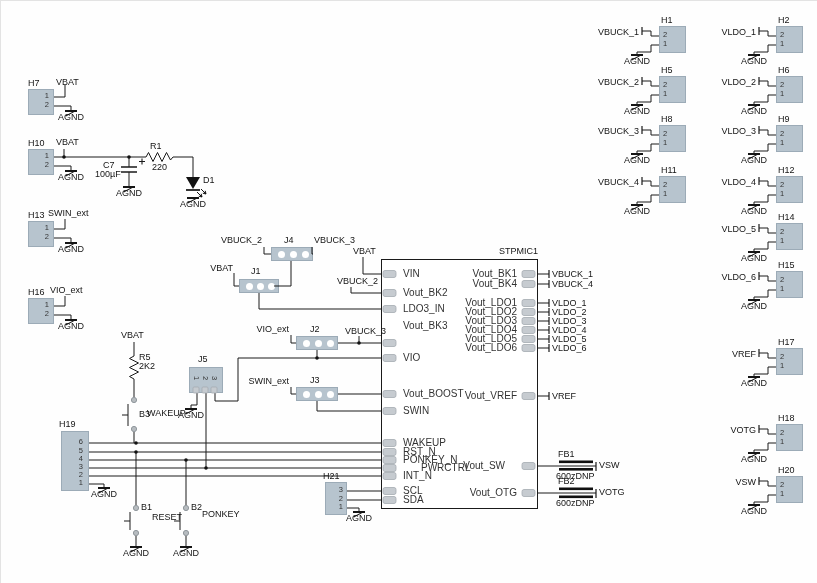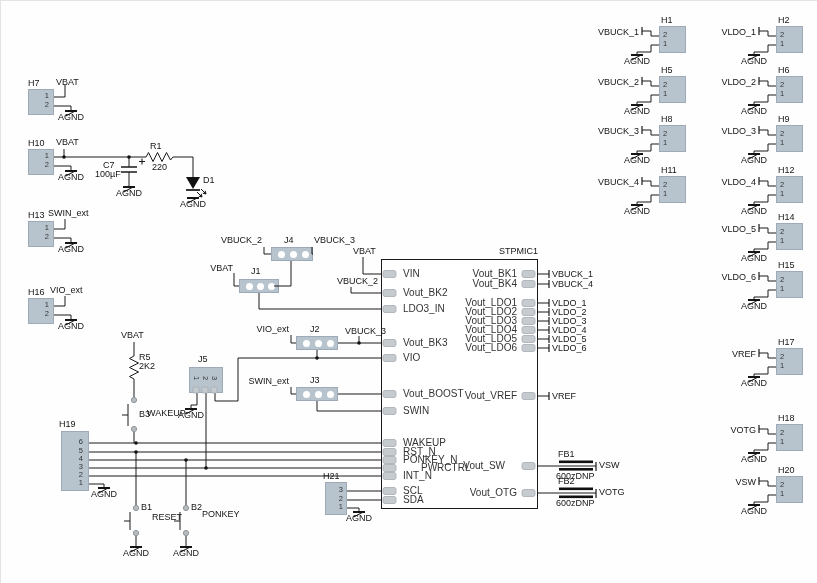--- a/index.html
+++ b/index.html
@@ -256,21 +256,21 @@
   <span class="pd rot" style="left:202px;top:373px">2</span>
   <span class="pd rot" style="left:211px;top:373px">3</span>
 
   <span class="t" style="left:352px;top:245px">VBAT</span>
   <span class="t" style="left:336px;top:275px">VBUCK_2</span>
 
   <span class="t rt" style="left:482px;top:245px;width:55px">STPMIC1</span>
   <span class="pn" style="left:402px;top:268px">VIN</span>
   <span class="pn" style="left:402px;top:287px">Vout_BK2</span>
   <span class="pn" style="left:402px;top:303px">LDO3_IN</span>
-  <span class="pn" style="left:402px;top:337px">Vout_BK3</span>
+  <span class="pn" style="left:402px;top:320px">Vout_BK3</span>
   <span class="pn" style="left:402px;top:352px">VIO</span>
   <span class="pn" style="left:402px;top:388px">Vout_BOOST</span>
   <span class="pn" style="left:402px;top:405px">SWIN</span>
   <span class="pn" style="left:402px;top:437px">WAKEUP</span>
   <span class="pn" style="left:402px;top:446px">RST_N</span>
   <span class="pn" style="left:402px;top:454px">PONKEY_N</span>
   <span class="pn" style="left:420px;top:462px">PWRCTRL</span>
   <span class="pn" style="left:402px;top:470px">INT_N</span>
   <span class="pn" style="left:402px;top:485px">SCL</span>
   <span class="pn" style="left:402px;top:494px">SDA</span>

